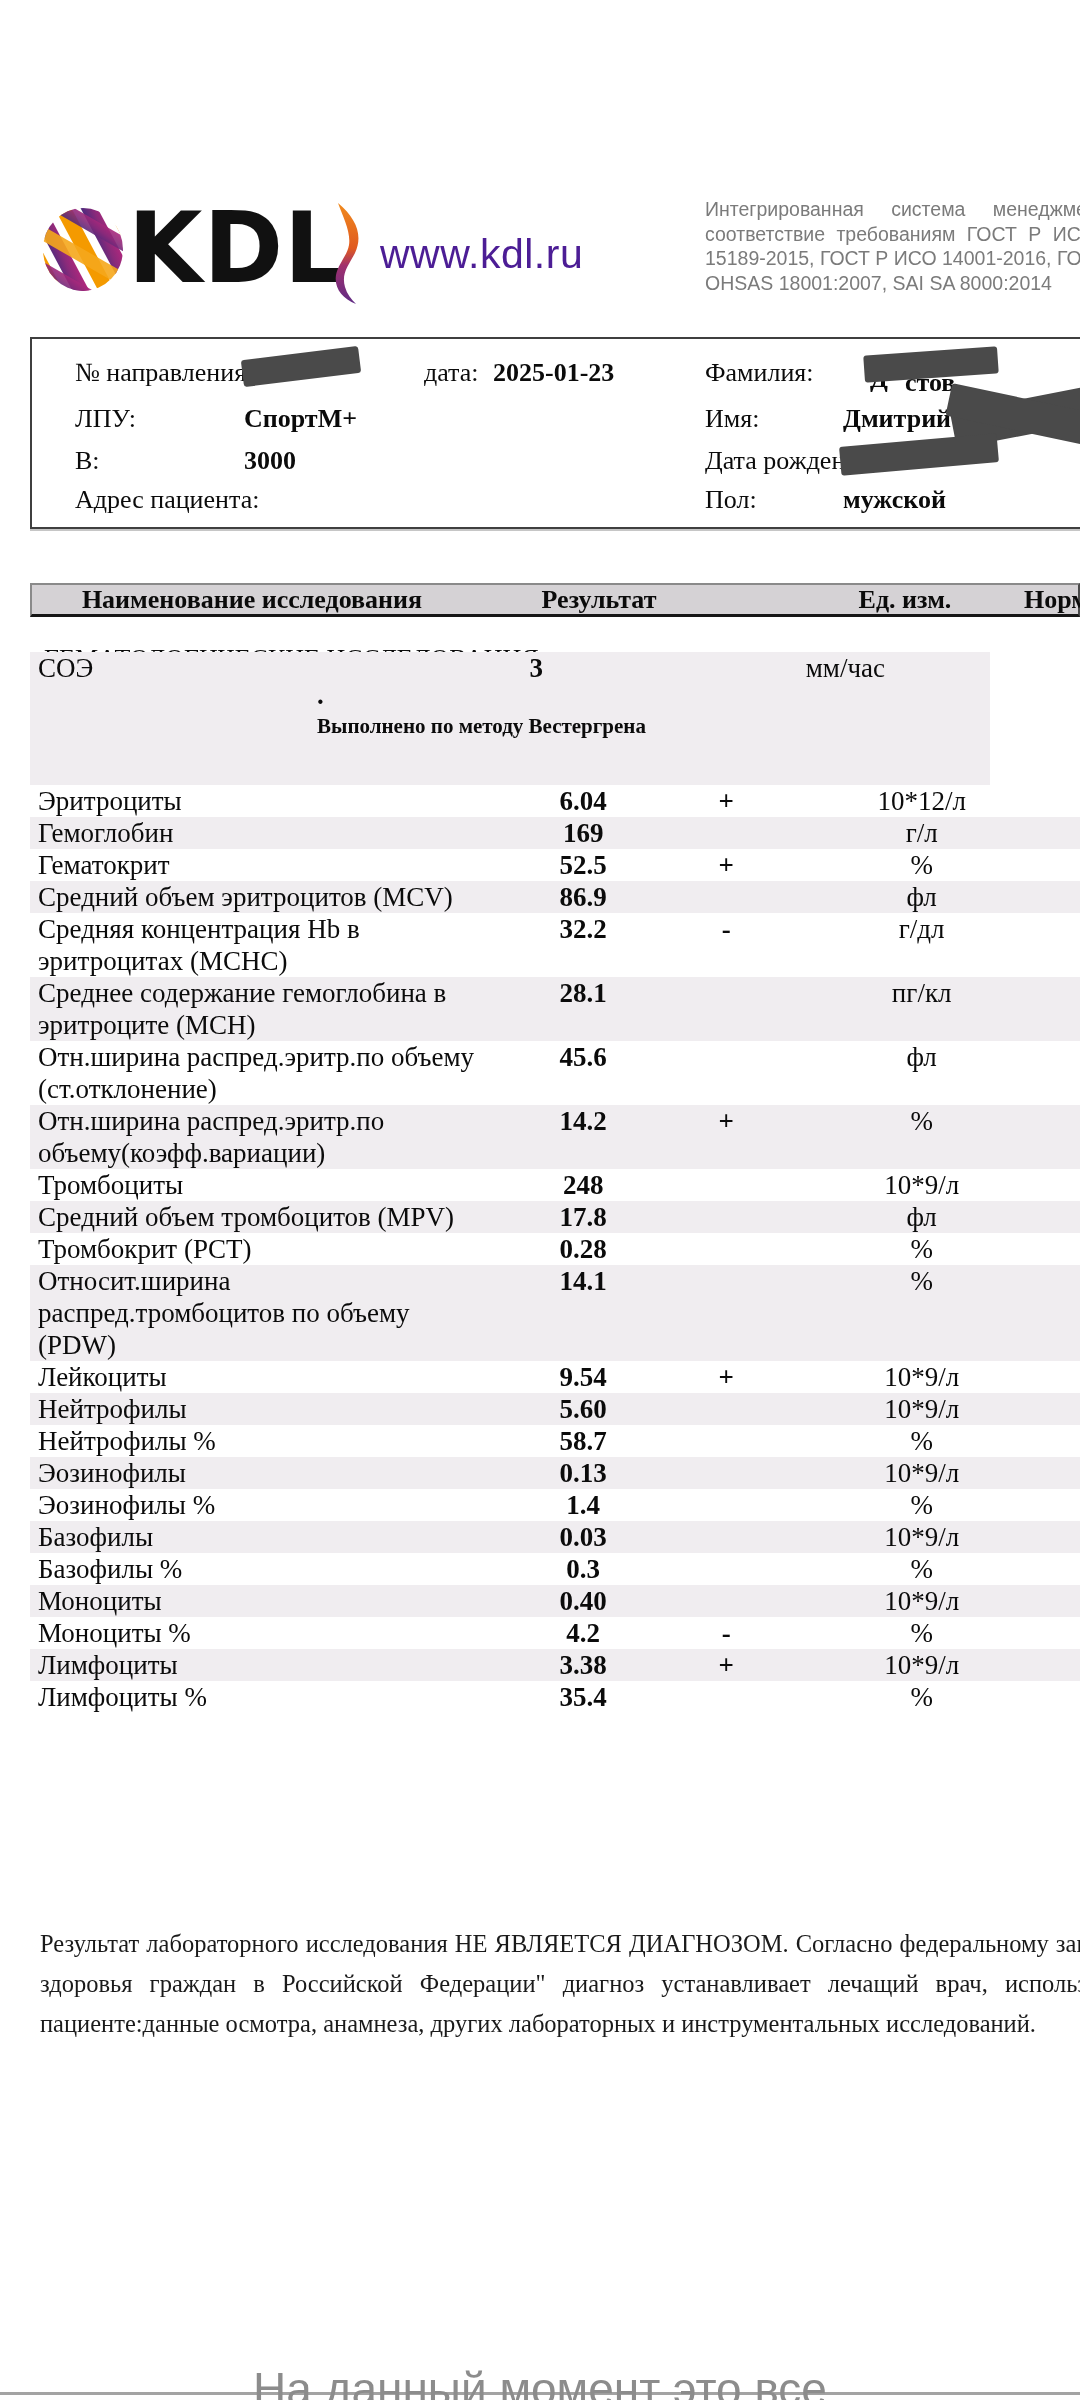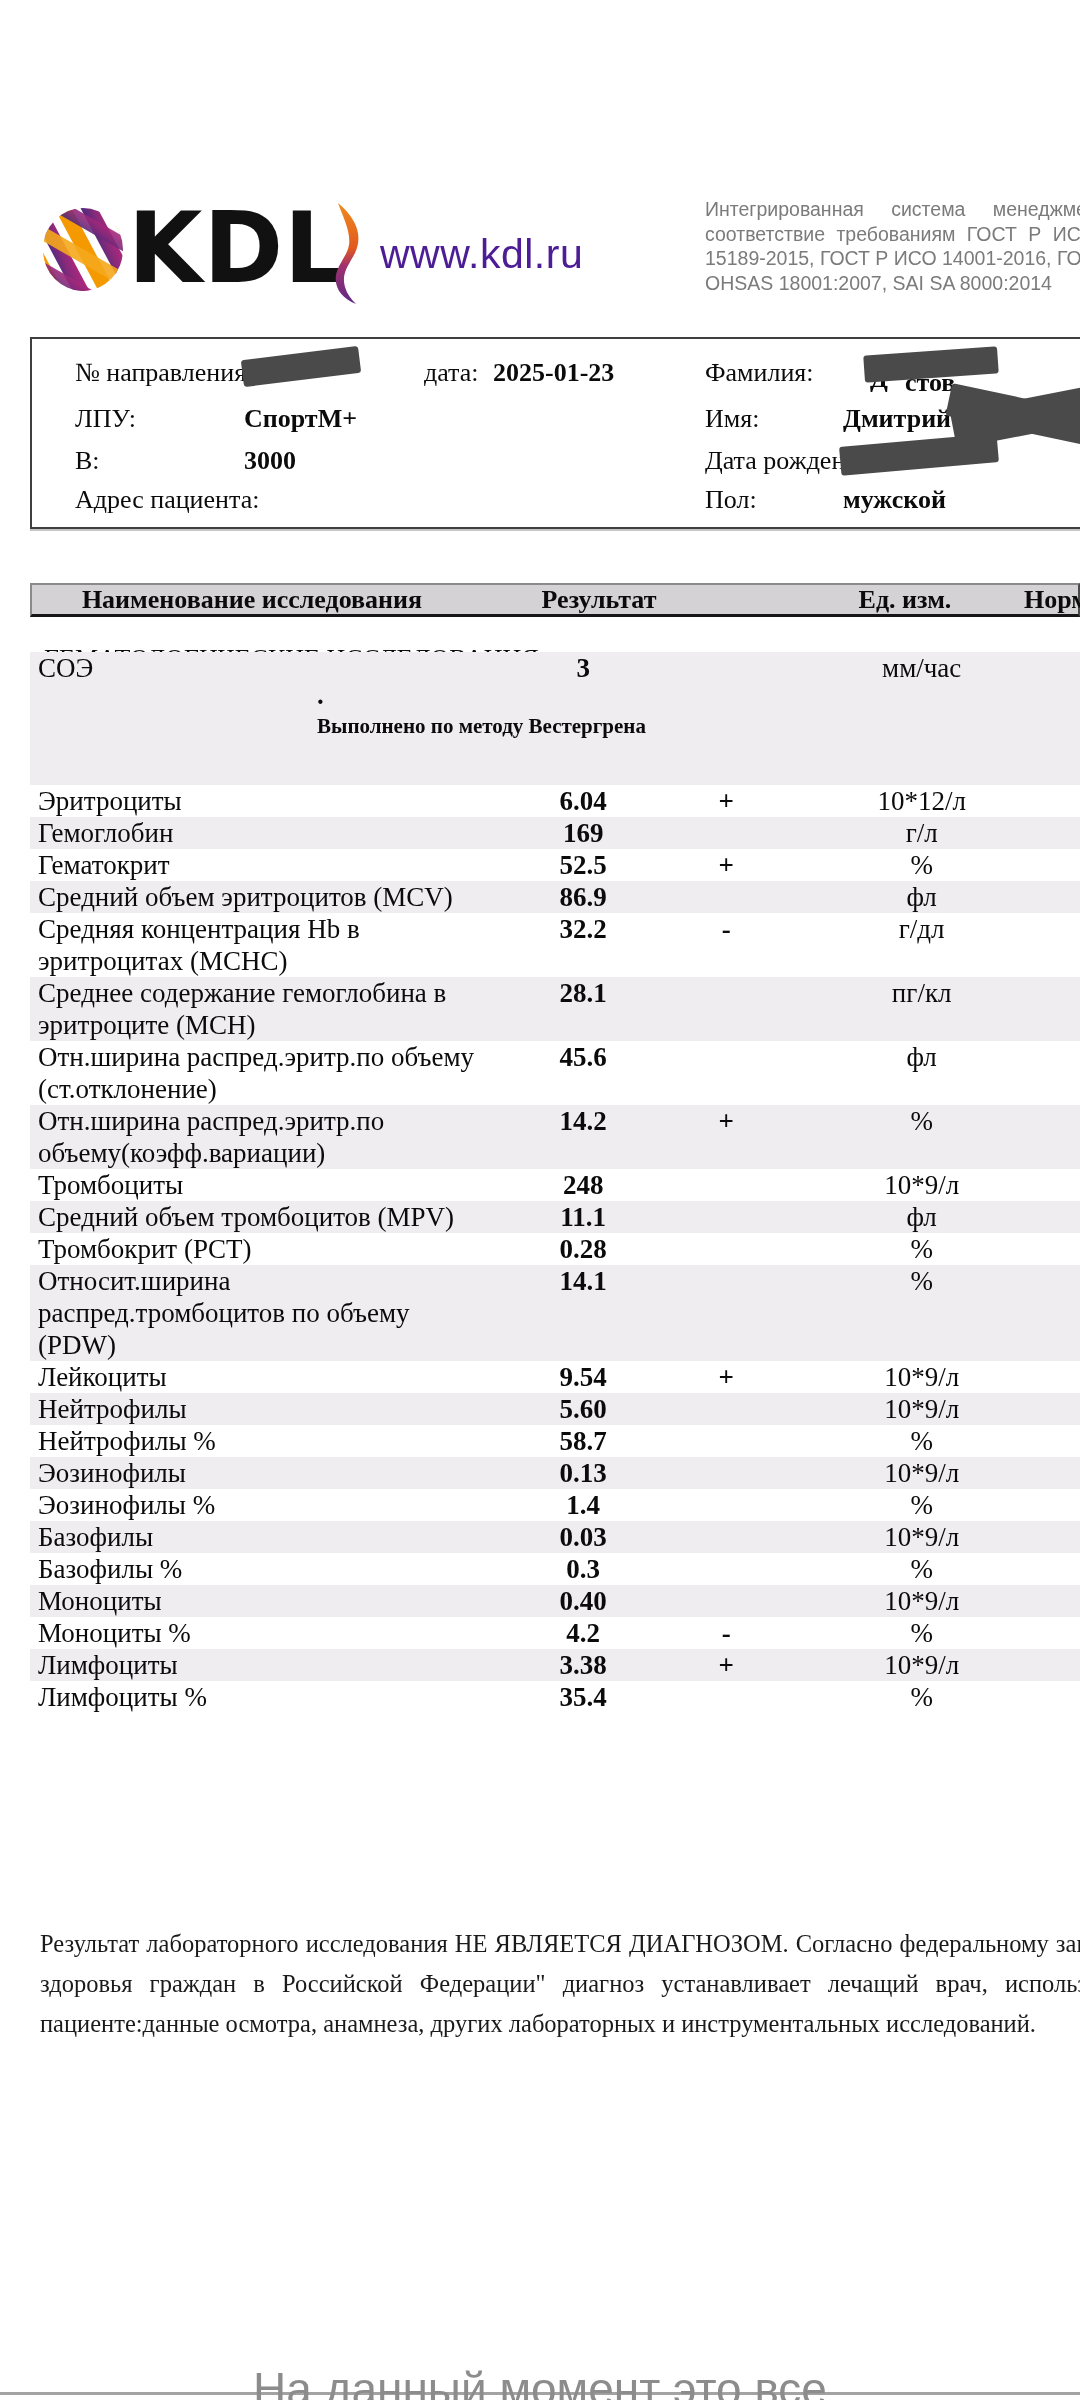--- a/index.html
+++ b/index.html
@@ -34,21 +34,21 @@
   
   .thead{position:absolute;left:30px;top:583px;width:1046px;height:29px;background:#d5d2d5;
          border-top:2px solid #8a8a8a;border-left:2px solid #8a8a8a;border-right:2px solid #4a4a4a;
          border-bottom:3px solid #161616;font-weight:bold;font-size:26px;line-height:29px;}
   .thead span{position:absolute;top:0;}
   .h-name{left:0;width:440px;text-align:center;}
   .h-res{left:460px;width:214px;text-align:center;}
   .h-unit{left:763px;width:220px;text-align:center;}
   .h-norm{left:992px;white-space:nowrap;}
   .section-title{position:absolute;left:44px;top:644px;font-size:26px;font-weight:normal;white-space:nowrap;}
-  .soe-block{position:absolute;left:30px;top:652px;width:1050px;height:133px;background:#f0edf0;}
+  .soe-block{position:absolute;left:30px;top:652px;width:960px;height:133px;background:#f0edf0;}
   .dot-line{position:absolute;left:287px;top:28px;font-weight:bold;font-size:27px;}
   .method-note{position:absolute;left:287px;top:62px;font-weight:bold;font-size:21px;white-space:nowrap;}
   .rows{position:absolute;left:30px;top:785px;width:1050px;}
   .t-row{display:flex;align-items:flex-start;}
   .rows .t-row:nth-child(even){background:#f0edf0;}
   .c-name{width:452px;padding-left:8px;box-sizing:border-box;font-size:27px;line-height:32px;}
   .c-res{width:214px;text-align:center;font-weight:bold;font-size:27px;line-height:32px;}
   .c-flag{width:75px;text-align:center;font-weight:bold;font-size:27px;line-height:32px;}
   .c-unit{width:320px;text-align:center;font-size:27px;line-height:32px;}
 
@@ -223,21 +223,21 @@
 
   <div class="t-row">
     <div class="c-name">Тромбоциты</div>
     <div class="c-res">248</div>
     <div class="c-flag"></div>
     <div class="c-unit">10*9/л</div>
   </div>
 
   <div class="t-row">
     <div class="c-name">Средний объем тромбоцитов (MPV)</div>
-    <div class="c-res">11.1</div>
+    <div class="c-res">17.8</div>
     <div class="c-flag"></div>
     <div class="c-unit">фл</div>
   </div>
 
   <div class="t-row">
     <div class="c-name">Тромбокрит (PCT)</div>
     <div class="c-res">0.28</div>
     <div class="c-flag"></div>
     <div class="c-unit">%</div>
   </div>

